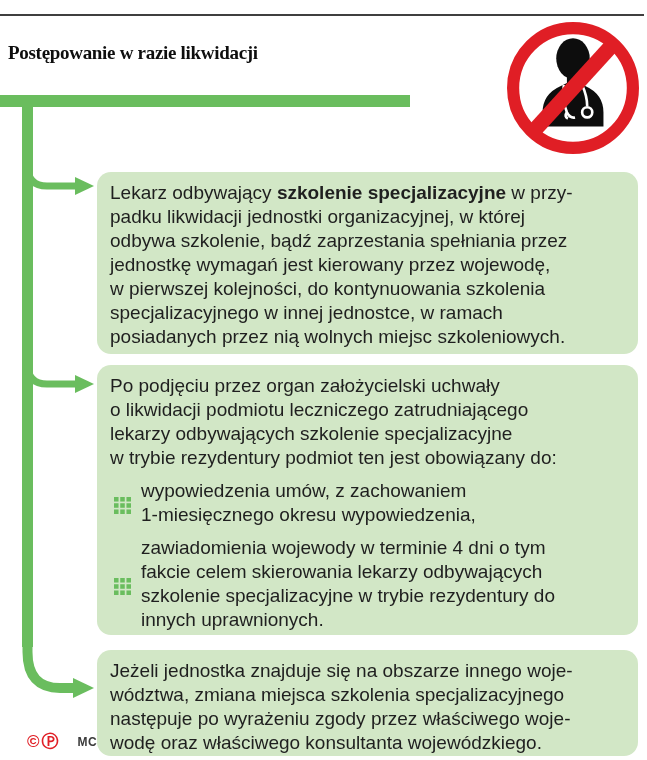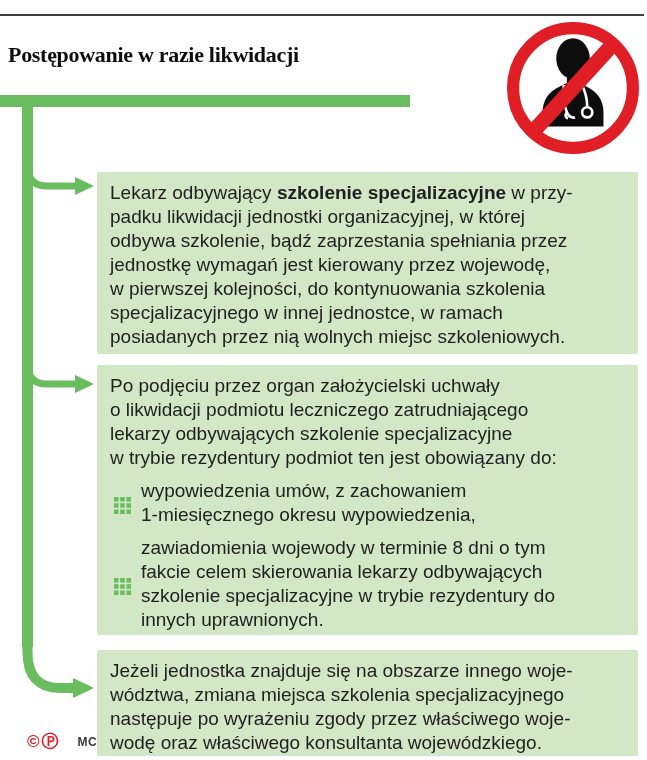--- a/index.html
+++ b/index.html
@@ -4,26 +4,26 @@
 <style>
   html,body{margin:0;padding:0;background:#fff;}
   .canvas{
     position:relative;width:647px;height:760px;overflow:hidden;background:#fff;
     font-family:"Liberation Sans","DejaVu Sans",sans-serif;
   }
   .top-rule{position:absolute;left:0;top:14px;width:644px;height:2px;background:#3f3f3f;}
   .title{
     position:absolute;left:8px;top:24px;width:470px;
     font-family:"Liberation Serif","DejaVu Serif",serif;
-    font-weight:700;font-size:22px;line-height:31px;color:#0e0e0e;letter-spacing:-0.3px;
+    font-weight:700;font-size:19px;line-height:31px;color:#0e0e0e;letter-spacing:-0.3px;
   }
   .connector{position:absolute;left:0;top:0;width:647px;height:760px;pointer-events:none;}
   .no-doctor{position:absolute;left:506px;top:21px;width:134px;height:134px;}
   .gbox{
-    position:absolute;left:97px;width:541px;background:#d2e7c6;border-radius:2px;
+    position:absolute;left:97px;width:541px;background:#d2e7c6;border-radius:14px;
     color:#1f1f1f;font-size:19px;line-height:24px;
     padding:9px 10px 9px 13px;box-sizing:border-box;
   }
   .gbox p{margin:0;white-space:pre-line;}
   .box-1{top:172px;height:182px;}
   .box-2{top:365px;height:270px;}
   .box-3{top:650px;height:106px;}
   .bold-inline{font-weight:700;}
   .bullet-row{display:flex;margin-top:9px;}
   .bullet-icon{flex:0 0 17px;margin:5px 10px 0 4px;}
@@ -117,21 +117,21 @@
             <rect x="5.5" y="0" width="4" height="4"></rect>
             <rect x="11" y="0" width="4" height="4"></rect>
           <rect x="0" y="5.5" width="4" height="4"></rect>
             <rect x="5.5" y="5.5" width="4" height="4"></rect>
             <rect x="11" y="5.5" width="4" height="4"></rect>
           <rect x="0" y="11" width="4" height="4"></rect>
             <rect x="5.5" y="11" width="4" height="4"></rect>
             <rect x="11" y="11" width="4" height="4"></rect>
         </g>
       </svg>
-      <div class="bullet-text">zawiadomienia wojewody w terminie 8 dni o tym
+      <div class="bullet-text">zawiadomienia wojewody w terminie 4 dni o tym
 fakcie celem skierowania lekarzy odbywających
 szkolenie specjalizacyjne w trybie rezydentury do
 innych uprawnionych.</div>
     </div>
   </div>
 
   <div class="gbox box-3">
     <p>Jeżeli jednostka znajduje się na obszarze innego woje-
 wództwa, zmiana miejsca szkolenia specjalizacyjnego
 następuje po wyrażeniu zgody przez właściwego woje-

